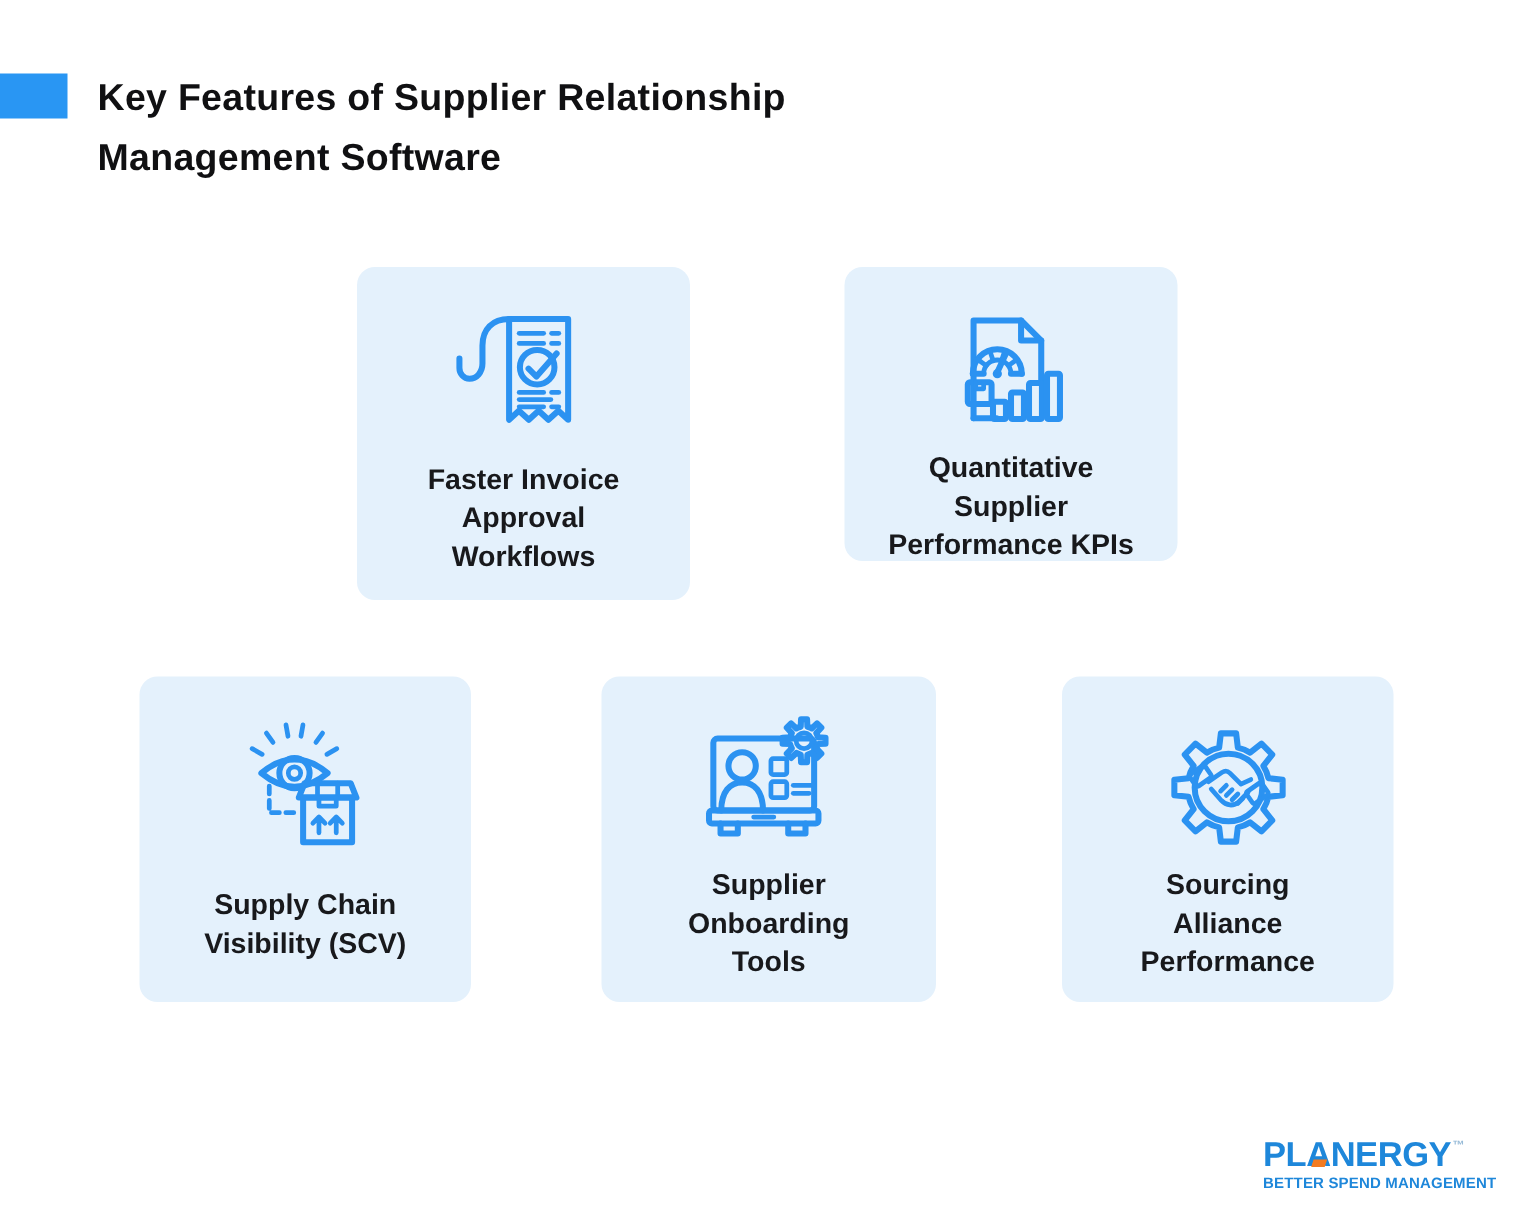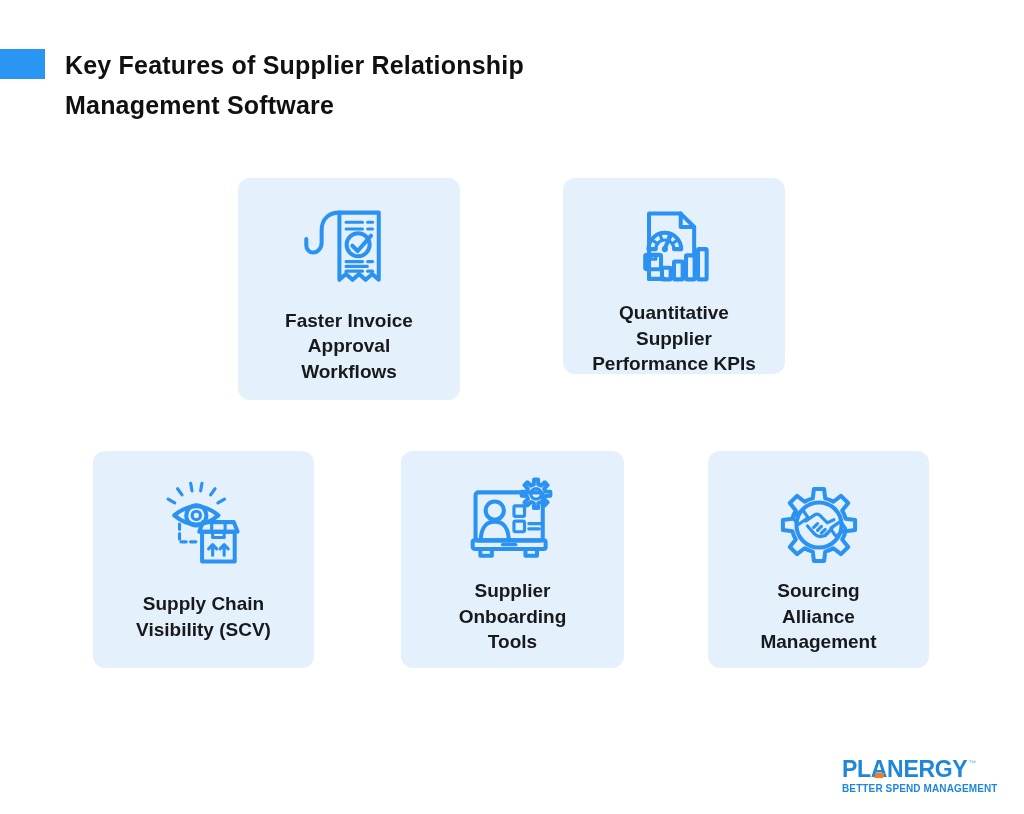--- a/index.html
+++ b/index.html
@@ -176,21 +176,21 @@
     <path class="thin" d="M38,51 L45,59 C48.5,62.8 53.5,63.2 57,60 L63.5,53.5"></path>
     <path class="thin" d="M59,47.5 L65.5,44.5"></path>
     <path class="thin" d="M48.5,48.5 l-4,4"></path>
     <path class="thin" d="M52.5,51.5 l-4,4"></path>
     <path class="thin" d="M56.5,54.5 l-4,4"></path>
     <path class="thin" d="M60,57.5 l-3.5,3.5"></path>
   </svg>
   <div class="label-wrap">
     <div class="card-label">Sourcing
 Alliance
-Management</div>
+Performance</div>
   </div>
 </div>
 
 <div class="logo">
   <div class="brand-row">
     <span class="brand">PLANERGY</span><span class="brand-tm">™</span>
     <span class="brand-crossbar"></span>
   </div>
   <div class="tagline">BETTER SPEND MANAGEMENT</div>
 </div>

